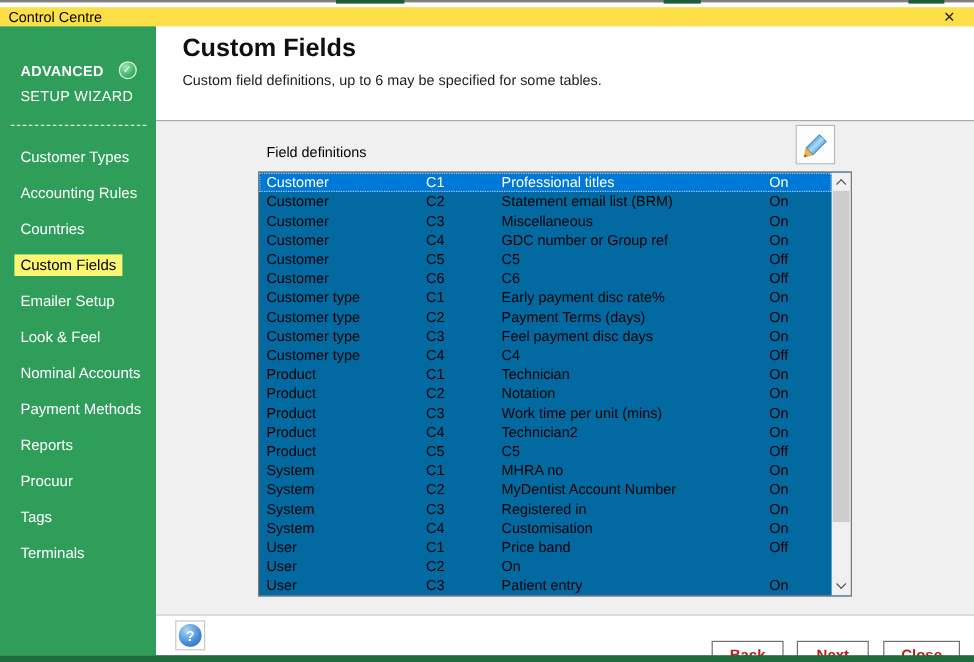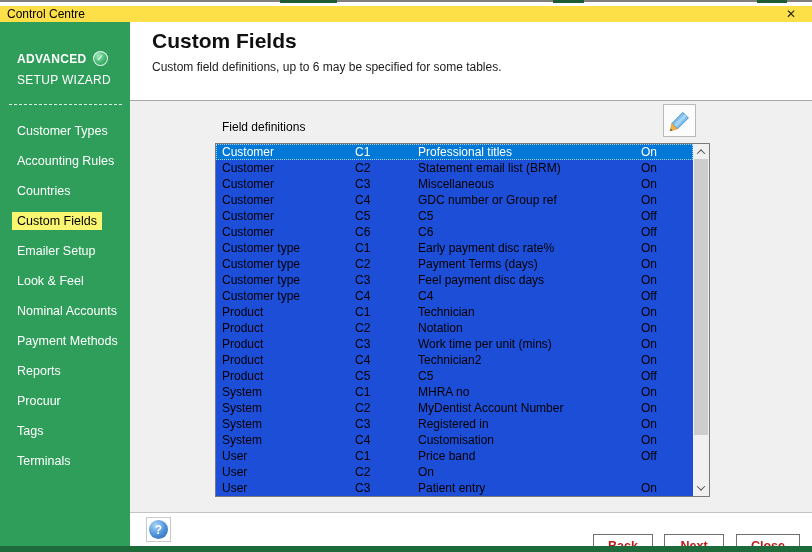--- a/index.html
+++ b/index.html
@@ -16,21 +16,21 @@
   
   .top-border{position:absolute;top:0;left:0;right:0;height:2px;background:#7f7f7f;z-index:30;}
   .top-seg{position:absolute;top:0;height:3px;background:#1d5c34;z-index:31;}
   .titlebar{position:absolute;top:6px;left:0;right:0;height:16px;background:#fde047;z-index:20;}
   .titlebar-text{position:absolute;left:7px;top:1px;font-size:12px;color:#000;white-space:nowrap;}
   .close-btn{position:absolute;right:12px;top:0;width:18px;height:16px;text-align:center;
              font-size:12px;color:#222;line-height:16px;cursor:default;}
 
   
   .sidebar{position:absolute;left:0;top:18px;width:130px;bottom:6px;background:var(--sidebar-green);z-index:5;}
-  .adv-row{display:flex;align-items:center;gap:6px;margin:33px 0 0 17px;}
+  .adv-row{display:flex;align-items:center;gap:12px;margin:33px 0 0 17px;}
   .adv-label{color:#fff;font-weight:bold;font-size:12px;letter-spacing:.3px;}
   .check-badge{width:15px;height:15px;border-radius:50%;
       background:radial-gradient(circle at 35% 28%, #9fe6b8, #3db36a 60%, #2d9a58);
       border:1.5px solid rgba(255,255,255,.85);
       display:flex;align-items:center;justify-content:center;
       color:#fff;font-size:9px;font-weight:bold;line-height:1;}
   .setup-label{margin:7px 0 0 17px;color:#fff;font-size:12px;letter-spacing:.3px;}
   .side-divider{margin:17px 8px 0 9px;border-top:1px dashed #dff2e7;height:0;}
   .nav{margin-top:11px;}
   .nav-item{height:30px;display:flex;align-items:center;padding-left:17px;cursor:default;}
@@ -44,21 +44,21 @@
       border-bottom:1px solid #a8a8a8;}
   .page-title{position:absolute;left:22px;top:11px;font-size:21px;font-weight:bold;color:#101010;}
   .page-subtitle{position:absolute;left:22px;top:42px;font-size:12px;color:#1c1c1c;}
 
   .edit-btn{position:absolute;left:533px;top:86px;width:33px;height:33px;background:#fcfcfc;
       border:1px solid #b9b9b9;display:flex;align-items:center;justify-content:center;cursor:default;}
 
   .fd-label{position:absolute;left:92px;top:102px;font-size:12px;color:#000000;}
 
   
-  .listbox{position:absolute;left:85px;top:125px;width:495px;height:354px;background:#1d4ed8;
+  .listbox{position:absolute;left:85px;top:125px;width:495px;height:354px;background:#0369a1;
       border:1px solid #7a7a7a;}
   .rows{position:absolute;left:0;top:0;right:16px;bottom:0;overflow:hidden;}
   .lrow{height:16px;line-height:16px;display:flex;font-size:12px;color:#000;
       padding-left:6px;white-space:nowrap;cursor:default;}
   .lrow .c1{width:133px;flex:none;overflow:hidden;}
   .lrow .c2{width:63px;flex:none;overflow:hidden;}
   .lrow .c3{width:223px;flex:none;overflow:hidden;}
   .lrow .c4{flex:1;overflow:hidden;}
   .lrow.selected{background:var(--selection-blue);color:#fff;
       outline:1px dotted #a9cef3;outline-offset:-1px;}

